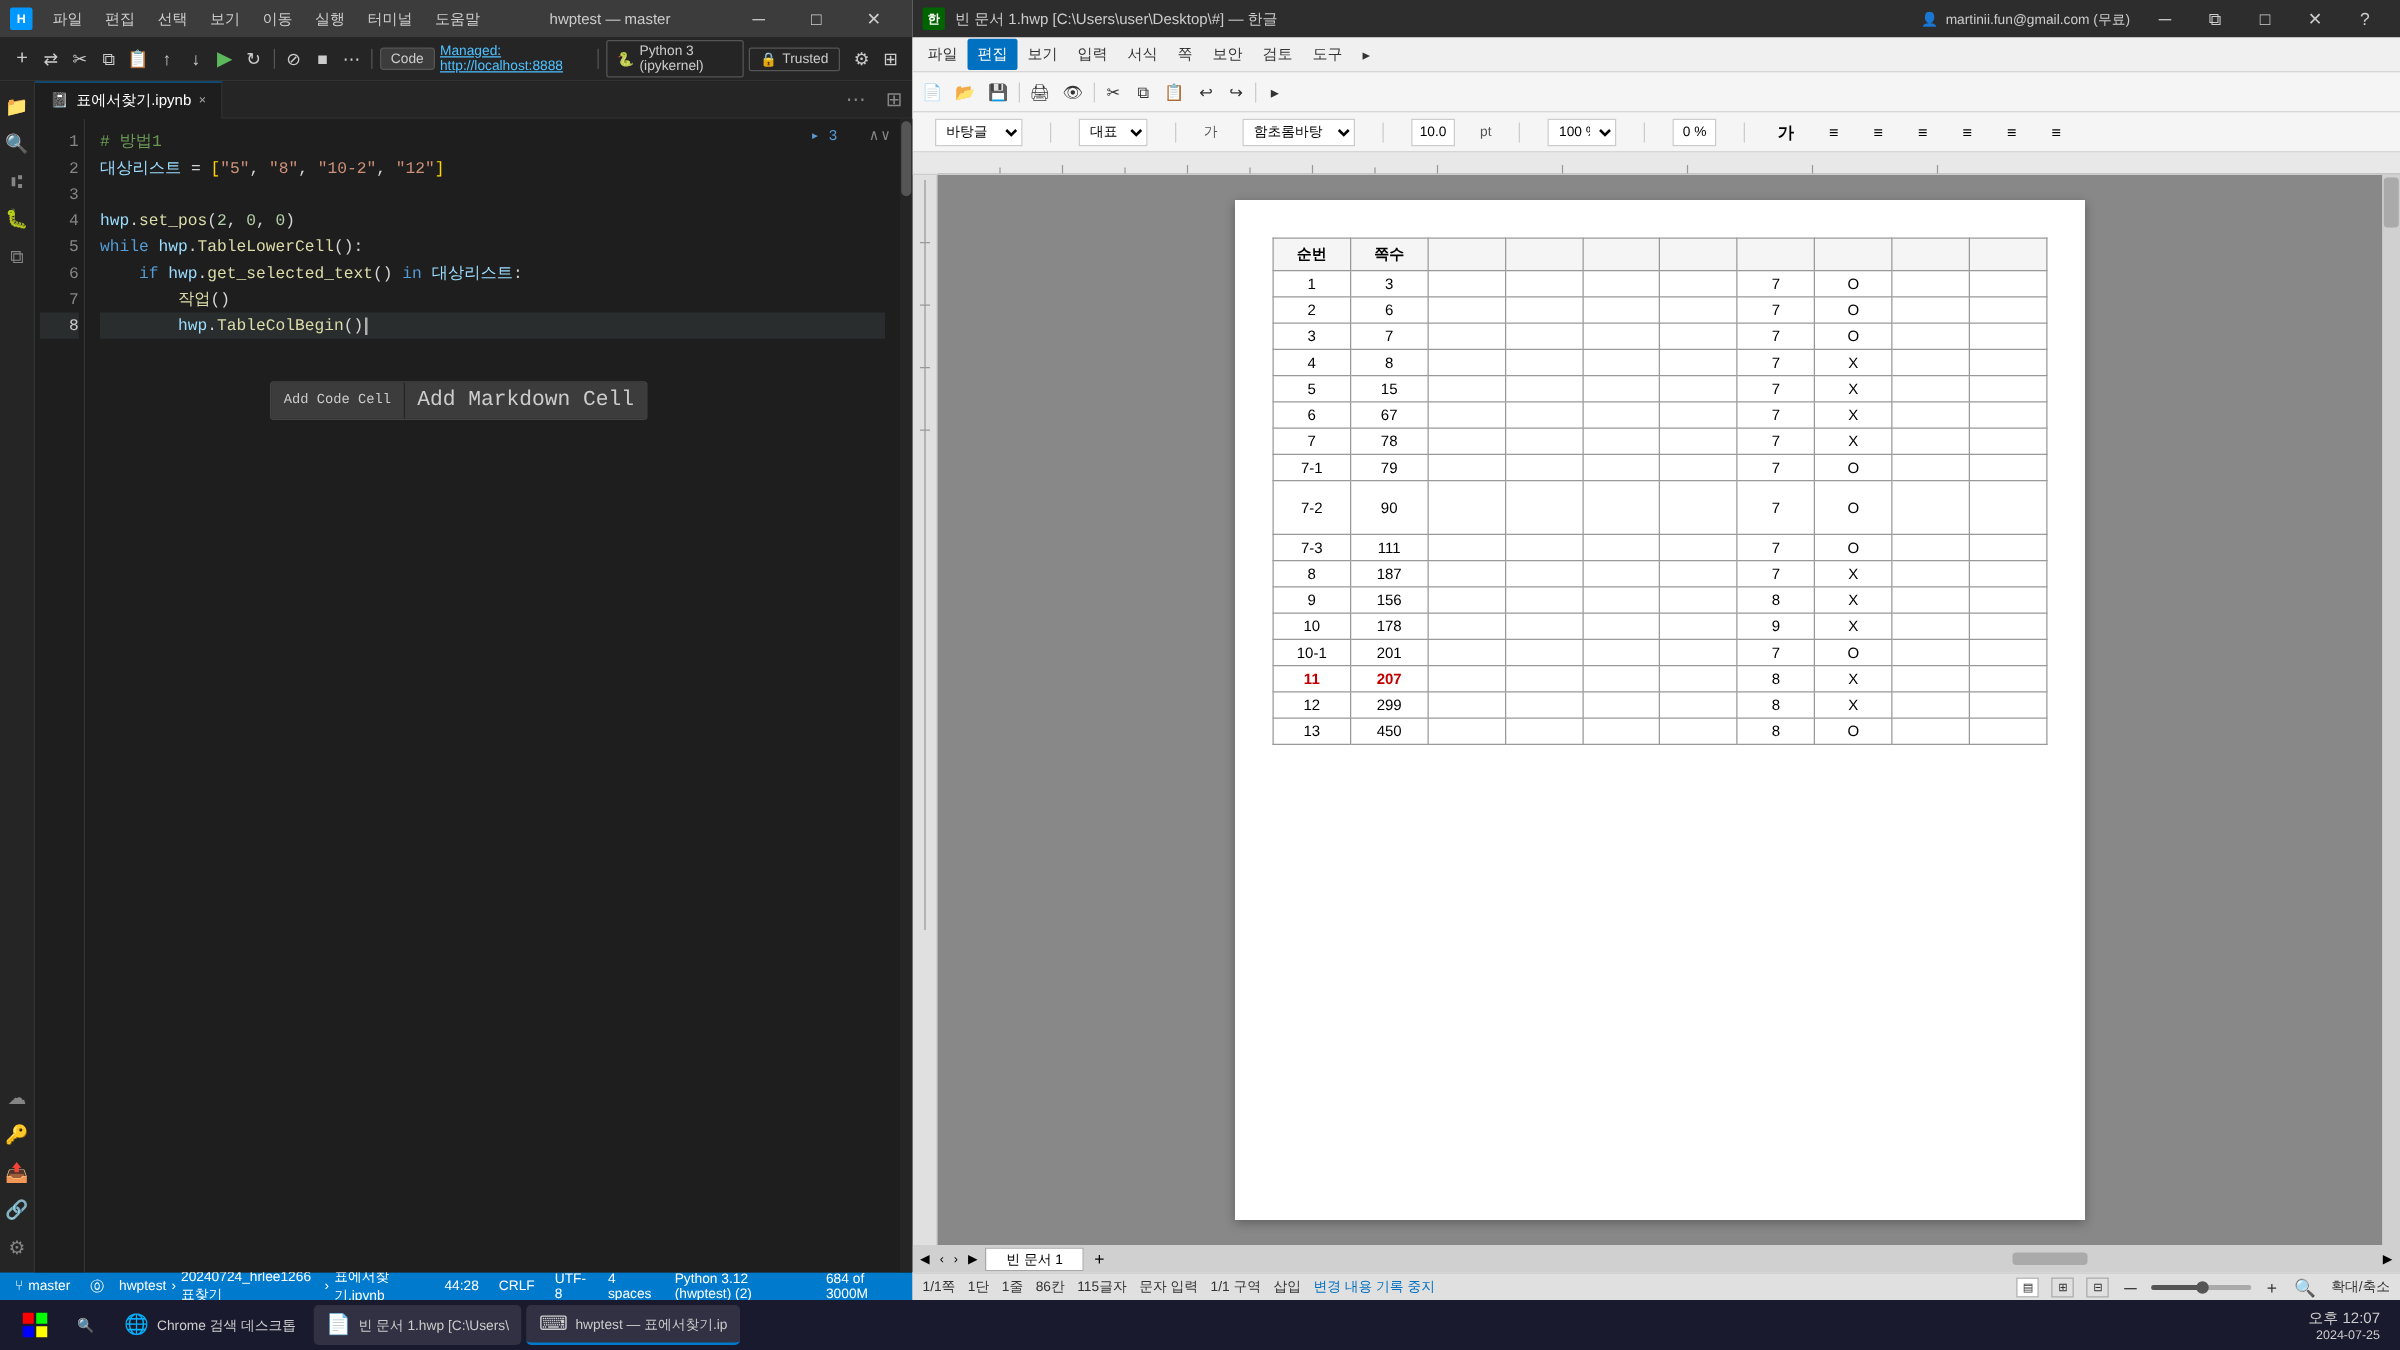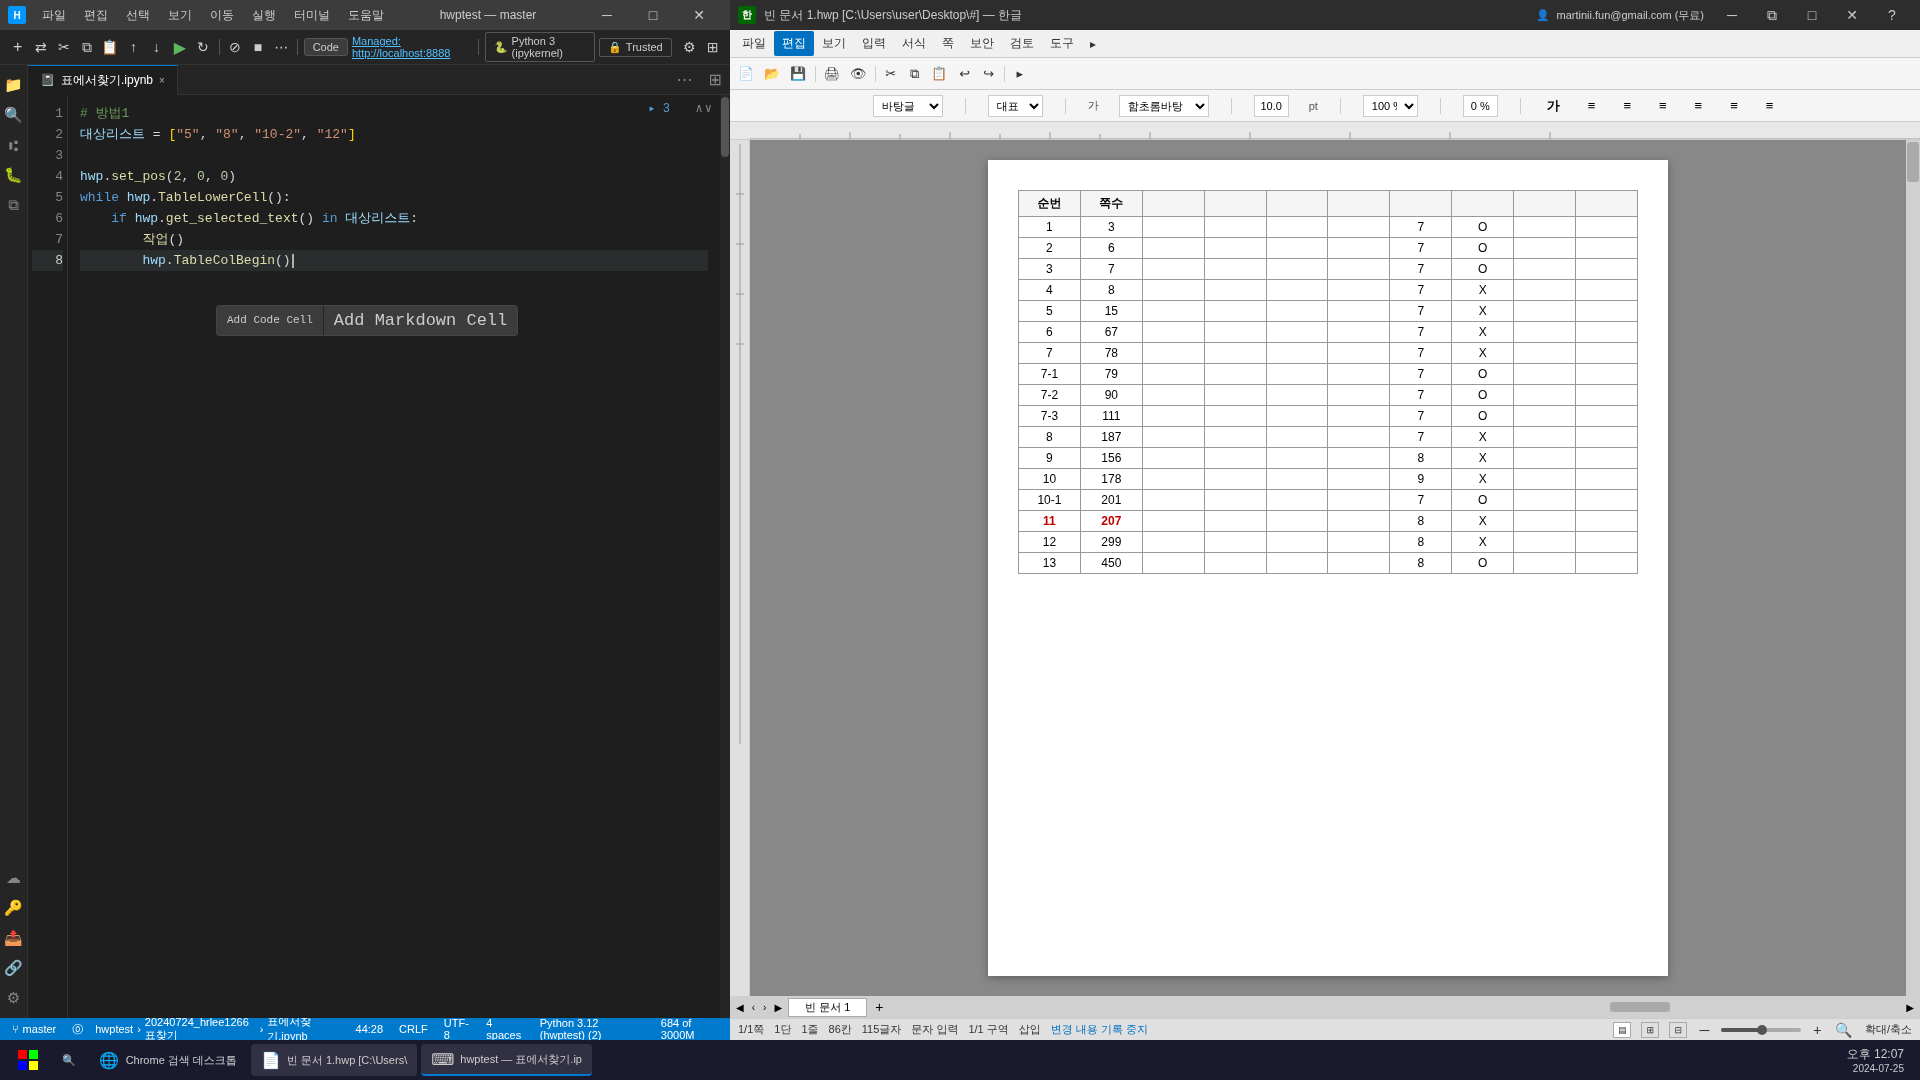--- a/index.html
+++ b/index.html
@@ -227,21 +227,21 @@
         <div style="width:1px;height:16px;background:#ccc;margin:0 2px;"></div>
         <div style="display:flex;align-items:center;justify-content:center;color:#333;font-size:13px;padding:2px 4px;cursor:pointer;border-radius:2px;min-width:22px;height:22px;">✂</div>
         <div style="display:flex;align-items:center;justify-content:center;color:#333;font-size:13px;padding:2px 4px;cursor:pointer;border-radius:2px;min-width:22px;height:22px;">⧉</div>
         <div style="display:flex;align-items:center;justify-content:center;color:#333;font-size:13px;padding:2px 4px;cursor:pointer;border-radius:2px;min-width:22px;height:22px;">📋</div>
         <div style="display:flex;align-items:center;justify-content:center;color:#333;font-size:13px;padding:2px 4px;cursor:pointer;border-radius:2px;min-width:22px;height:22px;">↩</div>
         <div style="display:flex;align-items:center;justify-content:center;color:#333;font-size:13px;padding:2px 4px;cursor:pointer;border-radius:2px;min-width:22px;height:22px;">↪</div>
         <div style="width:1px;height:16px;background:#ccc;margin:0 2px;"></div>
         <div style="display:flex;align-items:center;justify-content:center;color:#333;font-size:13px;padding:2px 4px;cursor:pointer;border-radius:2px;min-width:22px;height:22px;">▸</div>
       </div>
 
-      <div style="display:flex;align-items:center;background:#f5f5f5;height:32px;border-bottom:1px solid #ccc;padding:0 18px;gap:20px;justify-content:center;">
+      <div style="display:flex;align-items:center;background:#f5f5f5;height:32px;border-bottom:1px solid #ccc;padding:0 18px;gap:20px;">
         <select style="background:white;border:1px solid #ccc;font-size:11px;padding:1px 4px;height:22px;width:70px;">
           <option>바탕글</option>
         </select>
         <div style="width:1px;height:16px;background:#ccc;margin:0 2px;"></div>
         <select style="background:white;border:1px solid #ccc;font-size:11px;padding:1px 4px;height:22px;width:55px;">
           <option>대표</option>
         </select>
         <div style="width:1px;height:16px;background:#ccc;margin:0 2px;"></div>
         <span style="font-size:11px;color:#555;">가</span>
         <select style="background:white;border:1px solid #ccc;font-size:11px;padding:1px 4px;height:22px;width:90px;">
@@ -407,21 +407,21 @@
     <td style="border:1px solid #999;padding:3px 8px;min-width:50px;"></td>
     <td style="border:1px solid #999;padding:3px 8px;min-width:50px;"></td>
     <td style="border:1px solid #999;padding:3px 8px;min-width:50px;"></td>
     <td style="border:1px solid #999;padding:3px 8px;min-width:50px;"></td>
     <td style="border:1px solid #999;padding:3px 8px;text-align:center;">7</td>
     <td style="border:1px solid #999;padding:3px 8px;text-align:center;">O</td>
     <td style="border:1px solid #999;padding:3px 8px;min-width:50px;"></td>
     <td style="border:1px solid #999;padding:3px 8px;min-width:50px;"></td>
   </tr>
                   <tr>
-    <td style="border:1px solid #999;padding:3px 8px;text-align:center;">7-2</td>
+    <td style="border:1px solid #999;padding:14px 8px;text-align:center;">7-2</td>
     <td style="border:1px solid #999;padding:3px 8px;text-align:center;">90</td>
     <td style="border:1px solid #999;padding:3px 8px;min-width:50px;"></td>
     <td style="border:1px solid #999;padding:3px 8px;min-width:50px;"></td>
     <td style="border:1px solid #999;padding:3px 8px;min-width:50px;"></td>
     <td style="border:1px solid #999;padding:3px 8px;min-width:50px;"></td>
     <td style="border:1px solid #999;padding:3px 8px;text-align:center;">7</td>
     <td style="border:1px solid #999;padding:3px 8px;text-align:center;">O</td>
     <td style="border:1px solid #999;padding:3px 8px;min-width:50px;"></td>
     <td style="border:1px solid #999;padding:3px 8px;min-width:50px;"></td>
   </tr>

